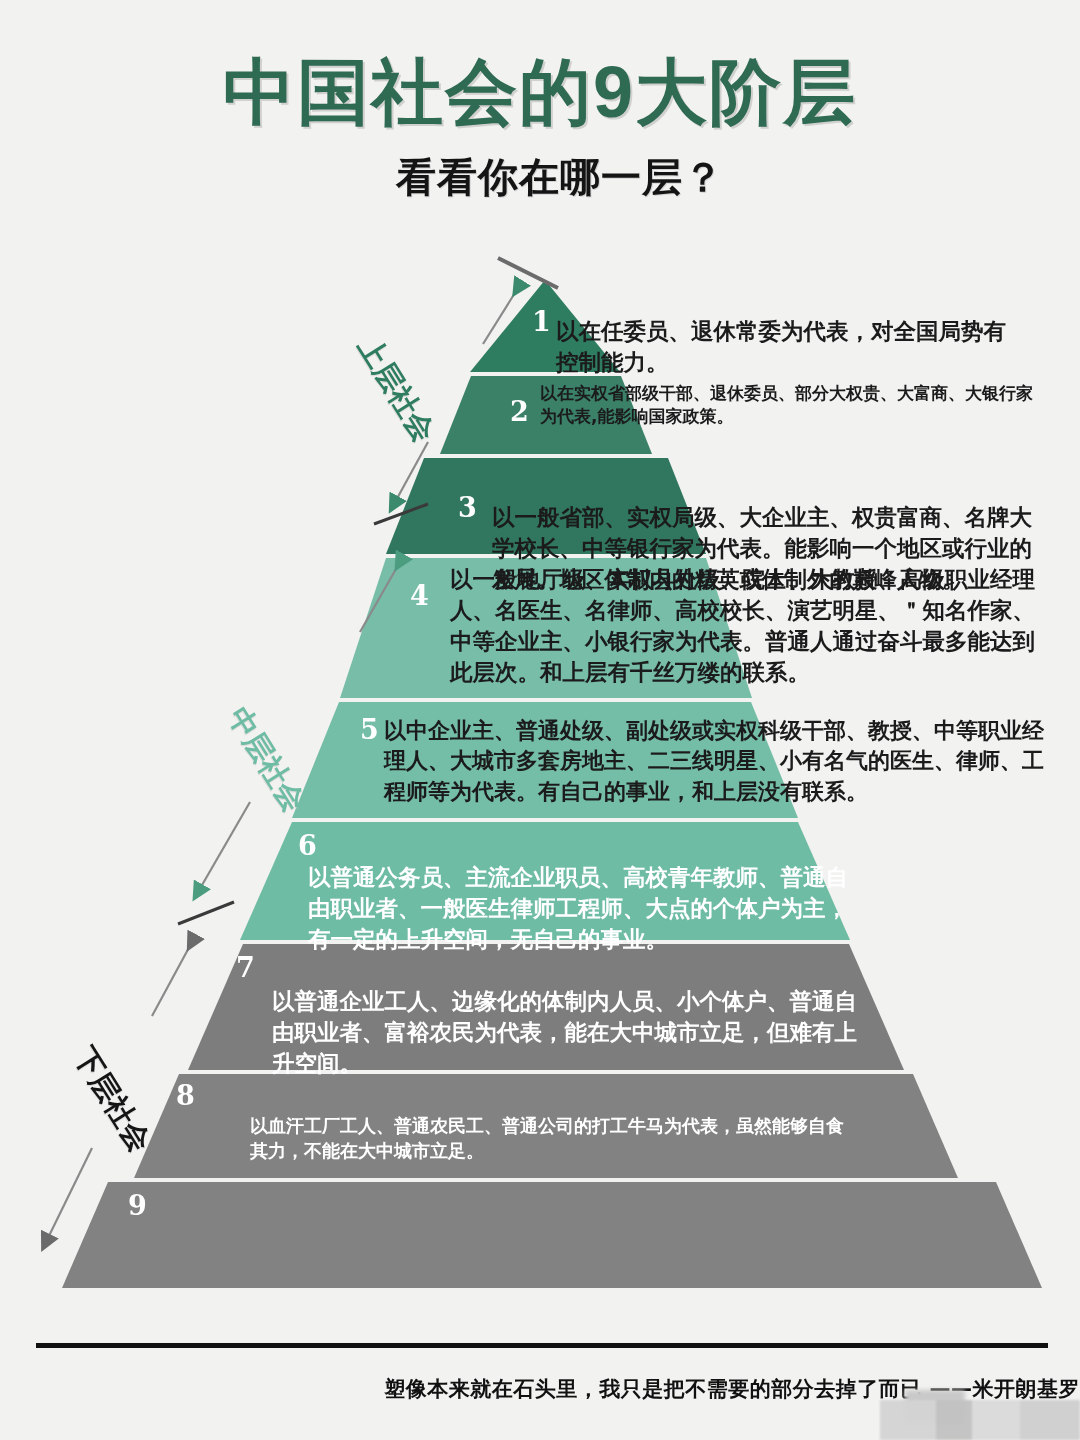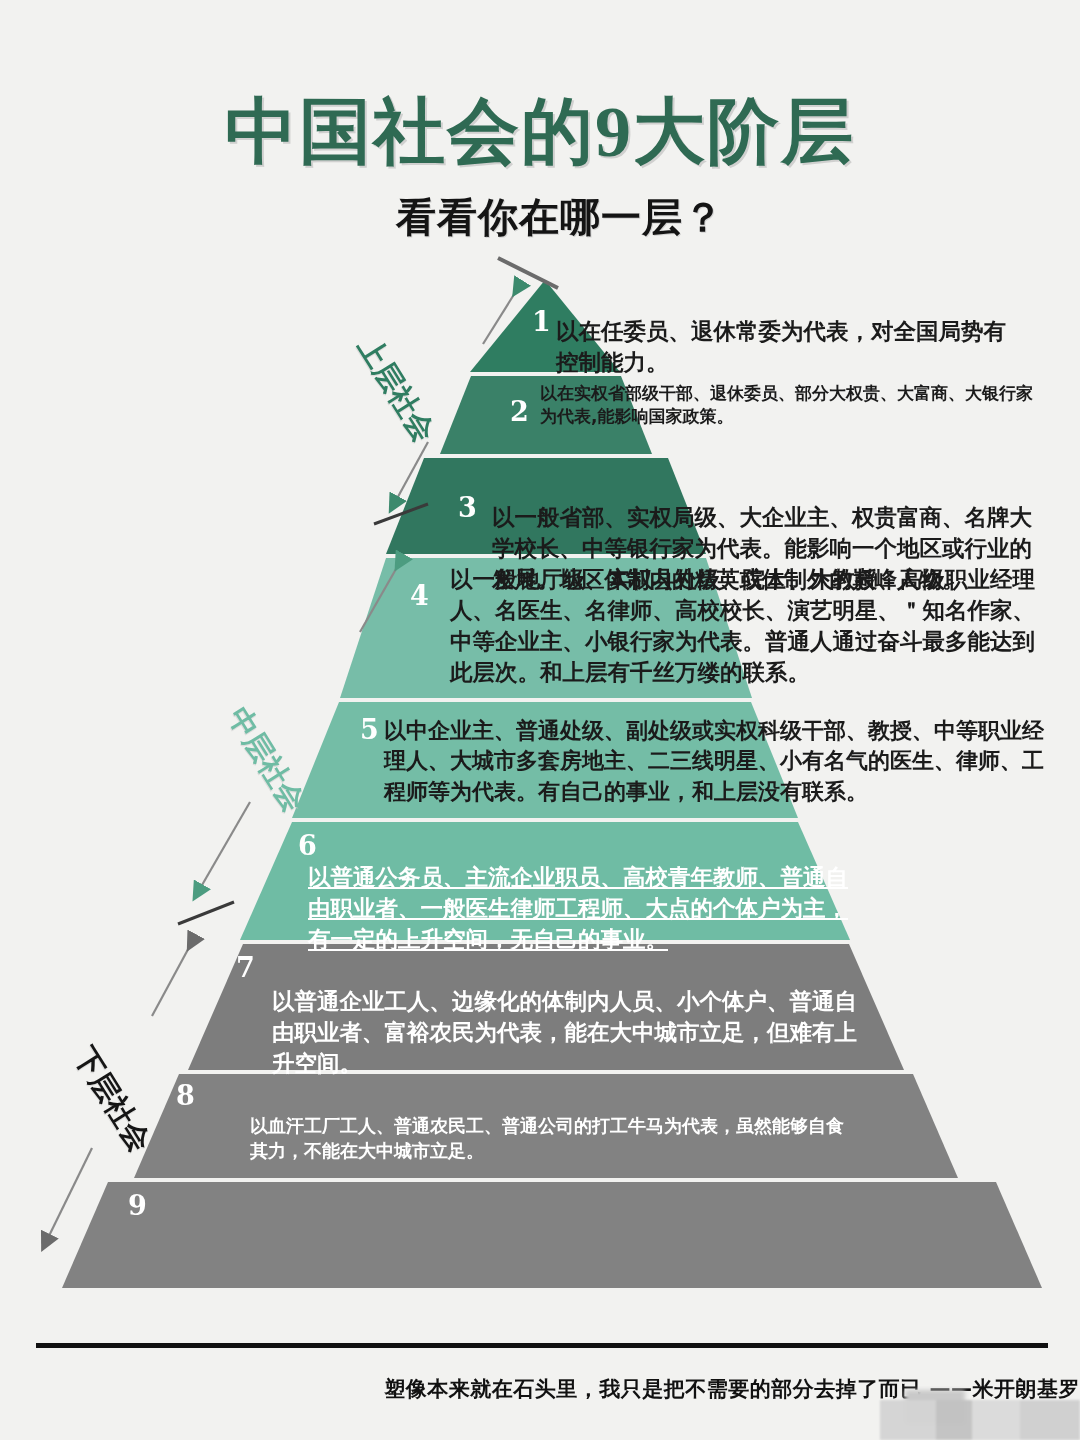--- a/index.html
+++ b/index.html
@@ -11,24 +11,24 @@
     overflow:hidden;
   }
 
   
   #header { position:absolute; left:0; top:0; width:1080px; text-align:center; }
   #main-title {
     font-size:72px;
     font-weight:bold;
     color:#2f6a53;
     letter-spacing:2px;
-    margin-top:96px;
+    margin-top:56px;
     line-height:1.0;
     text-shadow:2px 2px 0 rgba(180,180,180,0.55);
-    font-family:Liberation Serif, serif;
+    font-family:Liberation Sans, sans-serif;
   }
   #sub-title {
     font-size:40px;
     font-weight:bold;
     color:#141414;
     margin-top:22px;
     letter-spacing:1px;
     text-shadow:1px 1px 0 rgba(190,190,190,0.6);
     font-family:"DejaVu Sans","Liberation Sans",sans-serif;
     padding-left:40px;
@@ -163,21 +163,21 @@
   </div>
   <div class="tier" style="left:384px; top:716px; width:660px; height:100px;">
     <div class="body dark-text" style="left:0; top:0; width:660px; font-size:22px;">以中企业主、普通处级、副处级或实权科级干部、教授、中等职业经理人、大城市多套房地主、二三线明星、小有名气的医生、律师、工程师等为代表。有自己的事业，和上层没有联系。</div>
   </div>
 
   <div class="tier" style="left:240px; top:822px; width:610px; height:118px;">
     <svg class="shape" viewBox="0 0 610 118" preserveAspectRatio="none">
       <polygon points="52,0 558,0 610,118 0,118" fill="#6fbca4"></polygon>
     </svg>
     <div class="num" style="left:58px; top:10px; font-size:27px; color:#ffffff;">6</div>
-    <div class="body white-text" style="left:68px; top:40px; width:540px; font-size:22.5px;text-decoration:underline;">以普通公务员、主流企业职员、高校青年教师、普通自由职业者、一般医生律师工程师、大点的个体户为主，有一定的上升空间，无自己的事业。</div>
+    <div class="body white-text" style="left:68px; top:40px; width:540px; font-size:22.5px;">以普通公务员、主流企业职员、高校青年教师、普通自由职业者、一般医生律师工程师、大点的个体户为主，有一定的上升空间，无自己的事业。</div>
   </div>
 
   <div class="tier" style="left:188px; top:944px; width:716px; height:126px;">
     <svg class="shape" viewBox="0 0 716 126" preserveAspectRatio="none">
       <polygon points="55,0 661,0 716,126 0,126" fill="#7d7d7d"></polygon>
     </svg>
     <div class="num" style="left:48px; top:10px; font-size:27px; color:#ffffff;">7</div>
     <div class="body white-text" style="left:84px; top:42px; width:590px; font-size:22.5px;">以普通企业工人、边缘化的体制内人员、小个体户、普通自由职业者、富裕农民为代表，能在大中城市立足，但难有上升空间。</div>
   </div>
 

